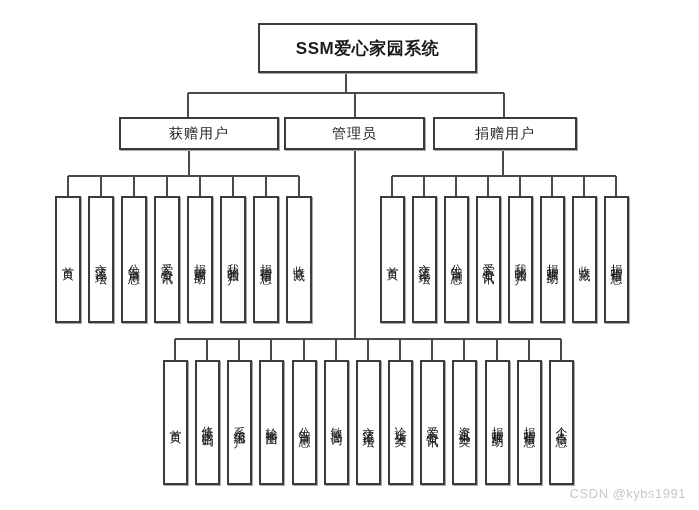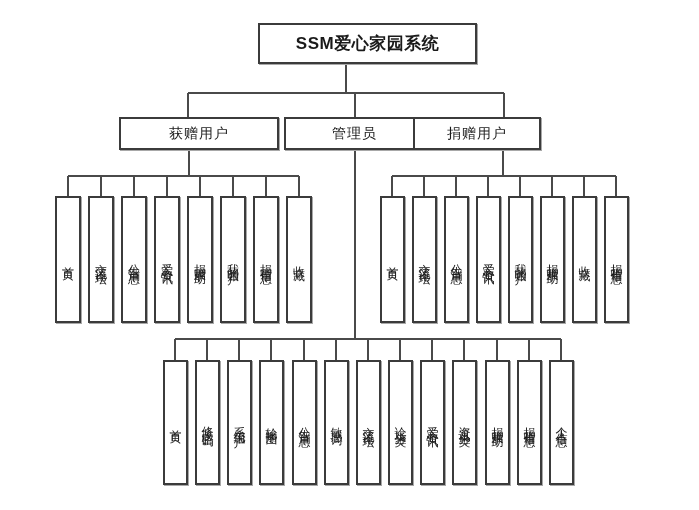--- a/index.html
+++ b/index.html
@@ -41,25 +41,25 @@
 
     <path d="M503 150 V176"></path>
     <path d="M392 176 H616"></path>
     <path d="M392 176 V196 M424 176 V196 M456 176 V196 M488 176 V196 M520 176 V196 M552 176 V196 M584 176 V196 M616 176 V196"></path>
 
     <path d="M355 150 V339"></path>
     <path d="M175 339 H561"></path>
     <path d="M175 339 V360 M207 339 V360 M239 339 V360 M271 339 V360 M304 339 V360 M336 339 V360 M368 339 V360 M400 339 V360 M432 339 V360 M464 339 V360 M497 339 V360 M529 339 V360 M561 339 V360"></path>
   </svg>
 
-  <div class="node root-node" style="left:258px; top:23px; width:219px; height:41px;">SSM爱心家园系统</div>
+  <div class="node root-node" style="left:258px; top:23px; width:219px; height:50px;">SSM爱心家园系统</div>
 
   <div class="node branch-node" style="left:119px; top:117px; width:160px; height:33px;">获赠用户</div>
   <div class="node branch-node" style="left:284px; top:117px; width:141px; height:33px;">管理员</div>
-  <div class="node branch-node" style="left:413px; top:117px; width:128px; height:33px;">捐赠用户</div>
+  <div class="node branch-node" style="left:433px; top:117px; width:144px; height:33px;">捐赠用户</div>
 
   <div class="node leaf-node" style="left:55px; top:196px; width:26px; height:127px;">
       <span>首页</span>
     </div>
   <div class="node leaf-node" style="left:88px; top:196px; width:26px; height:127px;">
       <span>交流论坛</span>
     </div>
   <div class="node leaf-node" style="left:121px; top:196px; width:26px; height:127px;">
       <span>公告消息</span>
     </div>
@@ -137,14 +137,15 @@
   <div class="node leaf-node" style="left:485px; top:360px; width:25px; height:125px;">
       <span>捐赠求助</span>
     </div>
   <div class="node leaf-node" style="left:517px; top:360px; width:25px; height:125px;">
       <span>捐赠信息</span>
     </div>
   <div class="node leaf-node" style="left:549px; top:360px; width:25px; height:125px;">
       <span>个人信息</span>
     </div>
 
+  <div class="watermark">CSDN @kybs1991</div>
 
 </div>
 
 </body></html>

